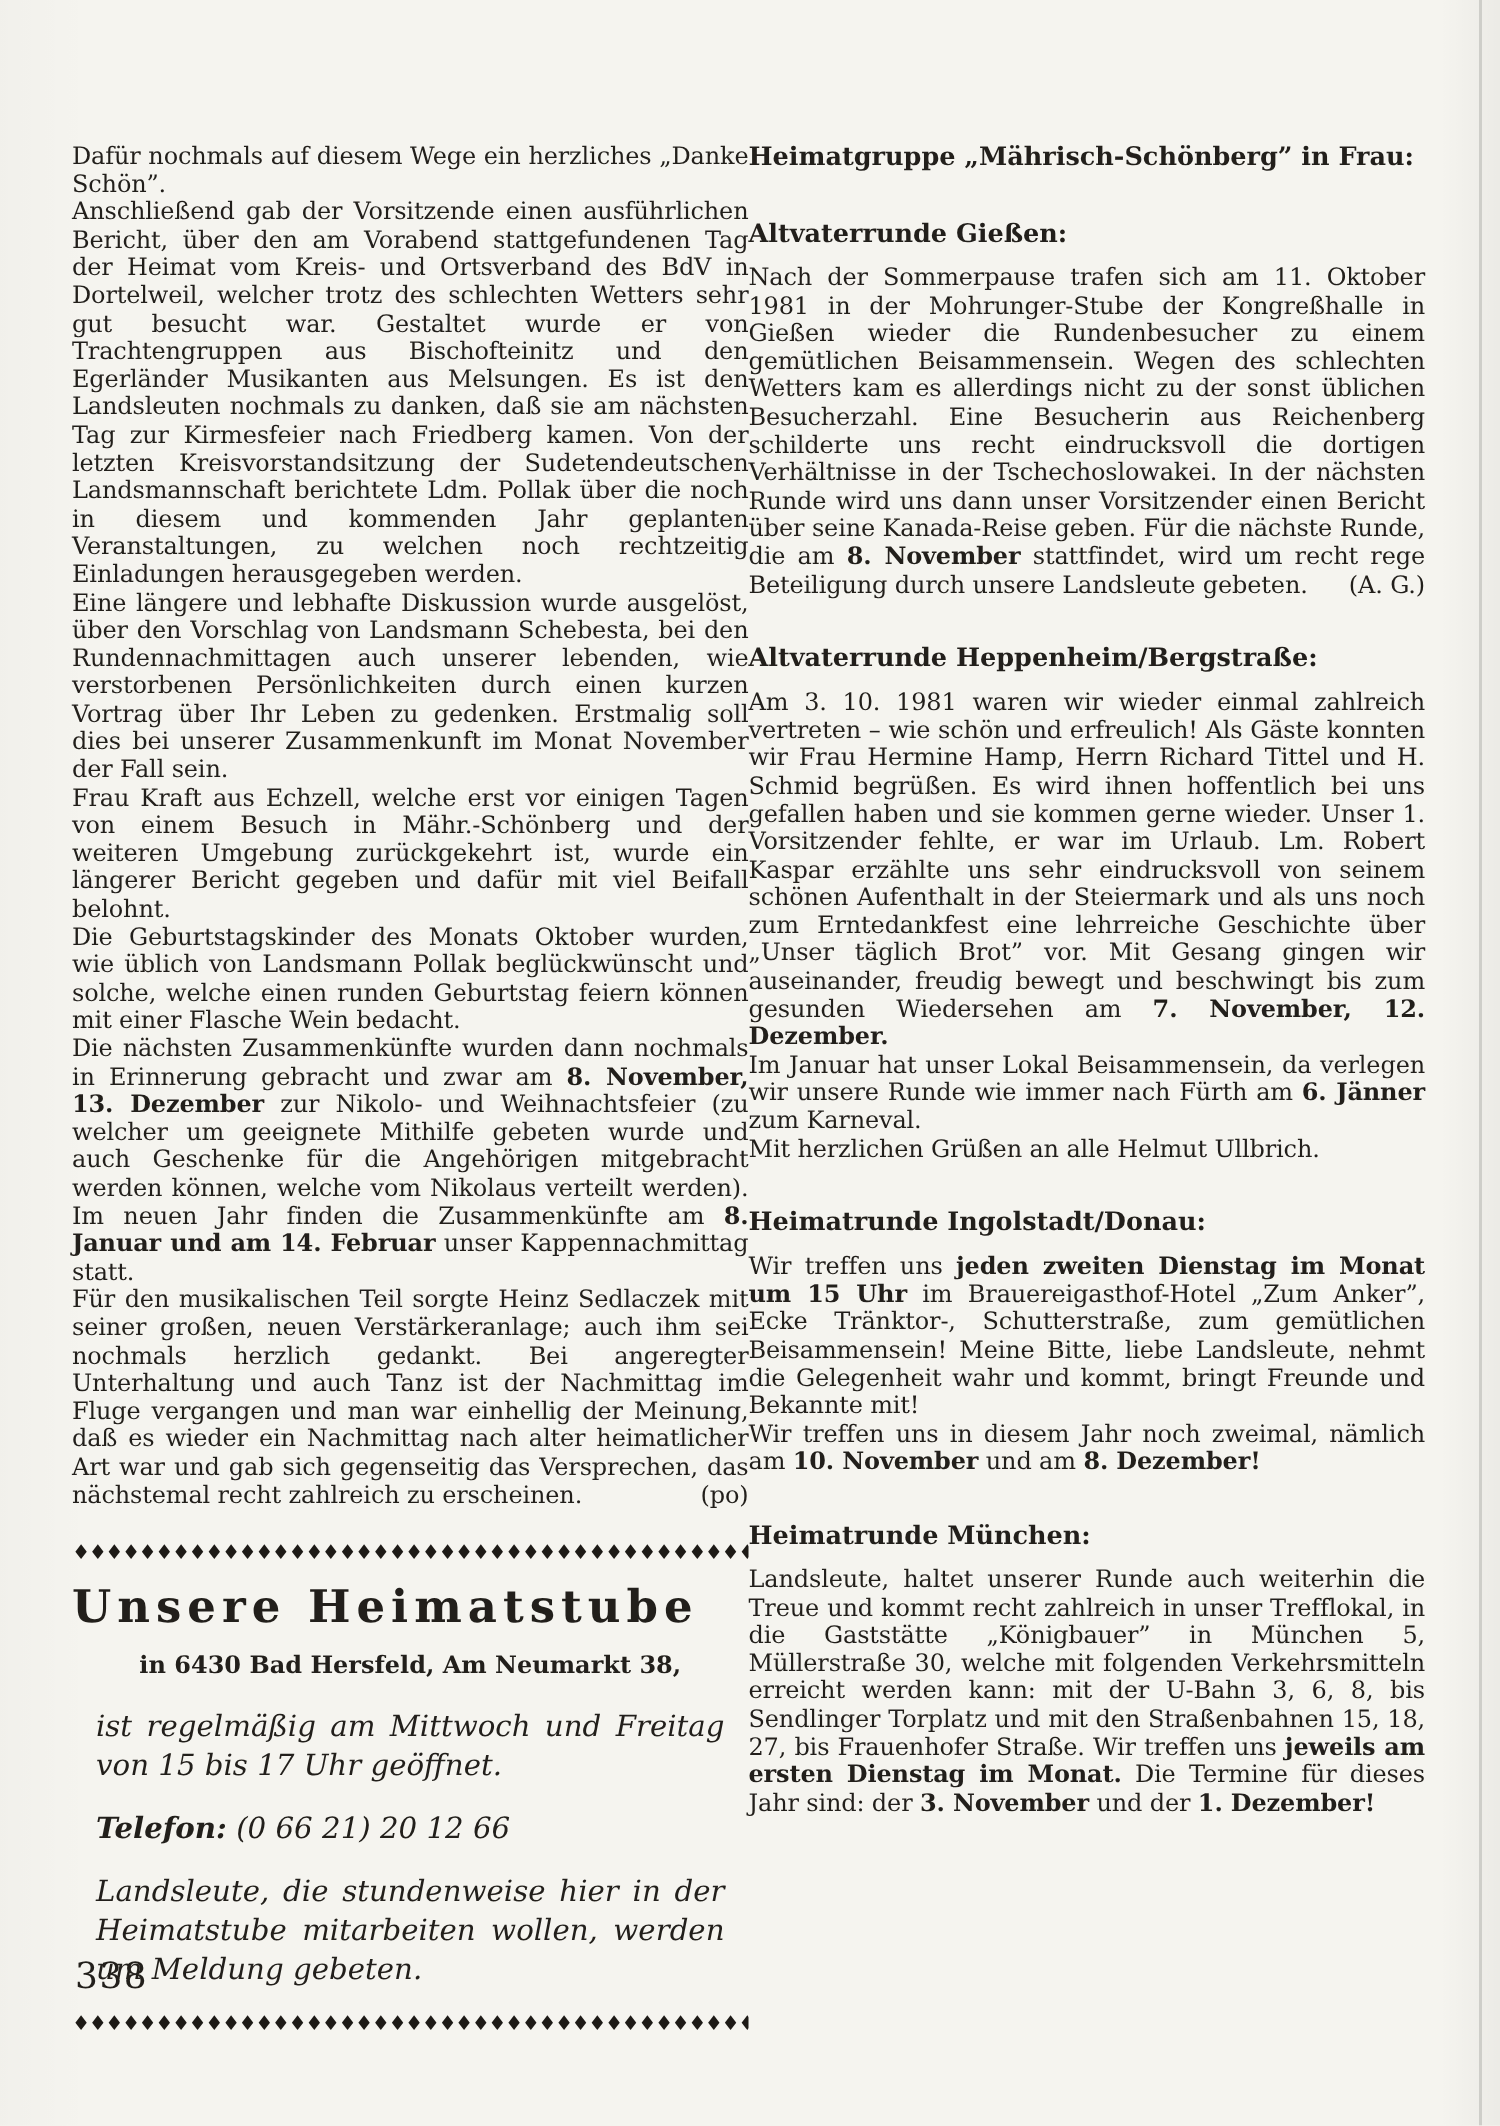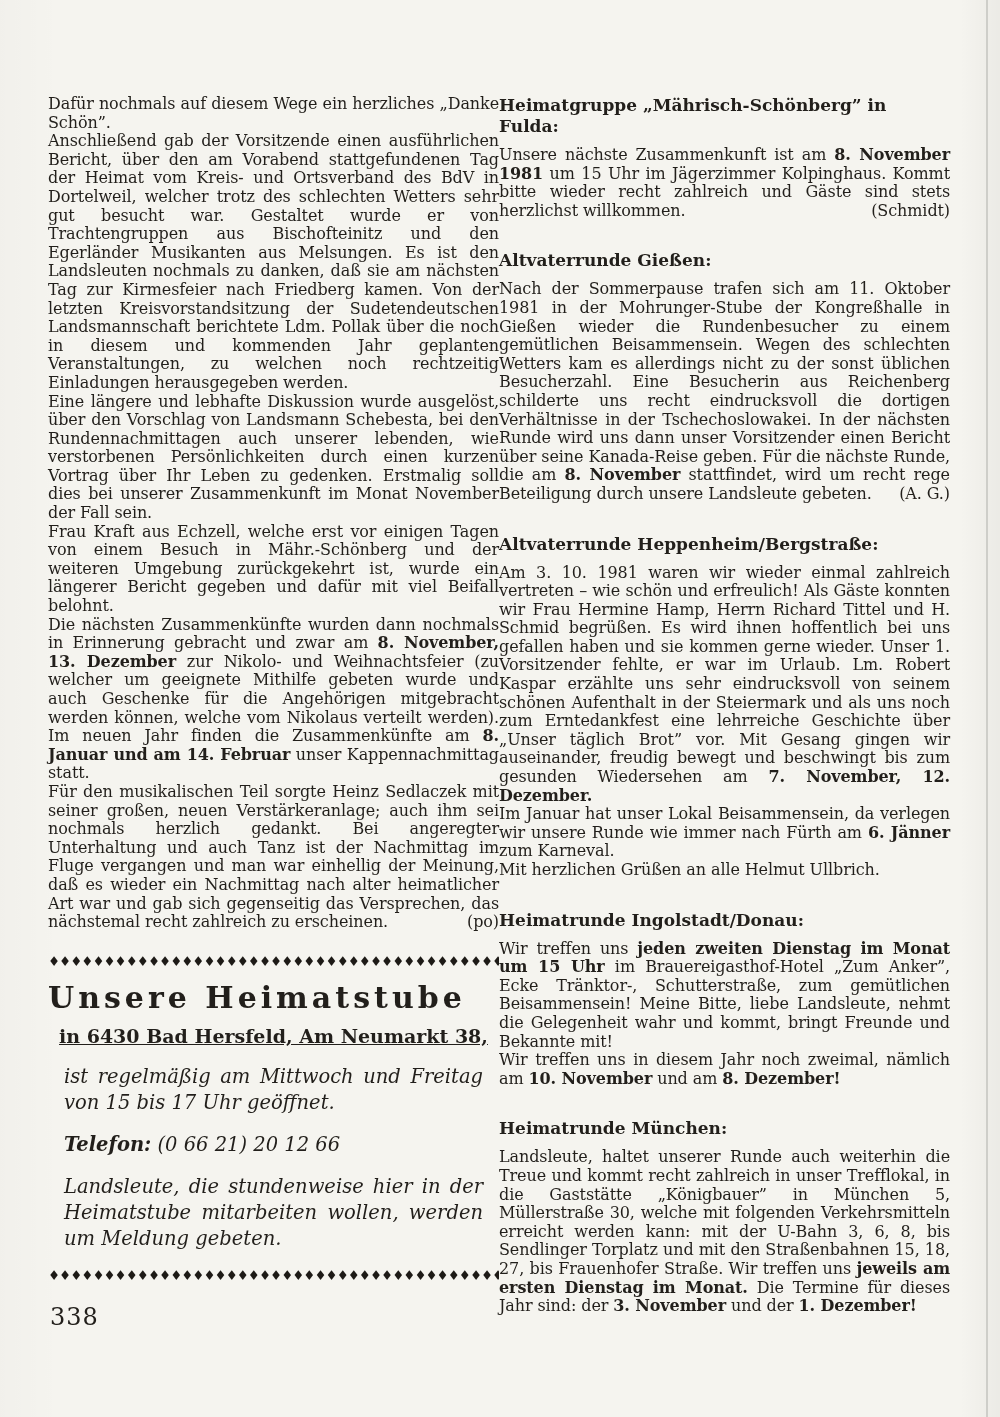--- a/index.html
+++ b/index.html
@@ -56,24 +56,23 @@
     text-align:left;
     font-size:30px;
     line-height:34px;
     font-weight:bold;
     letter-spacing:4px;
     margin:13px 0 9px 0;
   }
   .hs-address{
     text-align:center;
     font-weight:bold;
-    font-size:19px;
+    font-size:16px;
     line-height:24px;
     margin:0 0 5px 0;
-    text-decoration:underline;
   }
   .hs-line{
     margin:16px;
     font-size:19.5px;
     line-height:26px;
     text-align:justify;
     font-style:italic;
   }
   .hs-bottom{margin-top:12px;}
   .page-number{
@@ -88,39 +87,39 @@
 
 <div class="scan-line"></div>
 
 <div class="page">
 
   <div class="col">
     <p class="body"><span>Dafür nochmals auf diesem Wege ein herzliches „Danke Schön”.</span></p>
     <p class="body"><span>Anschließend gab der Vorsitzende einen ausführlichen Bericht, über den am Vorabend stattgefundenen Tag der Heimat vom Kreis- und Ortsverband des BdV in Dortelweil, welcher trotz des schlechten Wetters sehr gut besucht war. Gestaltet wurde er von Trachtengruppen aus Bischofteinitz und den Egerländer Musikanten aus Melsungen. Es ist den Landsleuten nochmals zu danken, daß sie am nächsten Tag zur Kirmesfeier nach Friedberg kamen. Von der letzten Kreisvorstandsitzung der Sudetendeutschen Landsmannschaft berichtete Ldm. Pollak über die noch in diesem und kommenden Jahr geplanten Veranstaltungen, zu welchen noch rechtzeitig Einladungen herausgegeben werden.</span></p>
     <p class="body"><span>Eine längere und lebhafte Diskussion wurde ausgelöst, über den Vorschlag von Landsmann Schebesta, bei den Rundennachmittagen auch unserer lebenden, wie verstorbenen Persönlichkeiten durch einen kurzen Vortrag über Ihr Leben zu gedenken. Erstmalig soll dies bei unserer Zusammenkunft im Monat November der Fall sein.</span></p>
     <p class="body"><span>Frau Kraft aus Echzell, welche erst vor einigen Tagen von einem Besuch in Mähr.-Schönberg und der weiteren Umgebung zurückgekehrt ist, wurde ein längerer Bericht gegeben und dafür mit viel Beifall belohnt.</span></p>
+    <p class="body"><span>Die Geburtstagskinder des Monats Oktober wurden, wie üblich von Landsmann Pollak beglückwünscht und solche, welche einen runden Geburtstag feiern können mit einer Flasche Wein bedacht.</span></p>
     <p class="body"><span>Die nächsten Zusammenkünfte wurden dann nochmals in Erinnerung gebracht und zwar am </span><b>8. November, 13. Dezember</b><span> zur Nikolo- und Weihnachtsfeier (zu welcher um geeignete Mithilfe gebeten wurde und auch Geschenke für die Angehörigen mitgebracht werden können, welche vom Nikolaus verteilt werden). Im neuen Jahr finden die Zusammenkünfte am </span><b>8. Januar und am 14. Februar</b><span> unser Kappennachmittag statt.</span></p>
     <p class="body"><span>Für den musikalischen Teil sorgte Heinz Sedlaczek mit seiner großen, neuen Verstärkeranlage; auch ihm sei nochmals herzlich gedankt. Bei angeregter Unterhaltung und auch Tanz ist der Nachmittag im Fluge vergangen und man war einhellig der Meinung, daß es wieder ein Nachmittag nach alter heimatlicher Art war und gab sich gegenseitig das Versprechen, das nächstemal recht zahlreich zu erscheinen.</span><span class="sig">(po)</span></p>
 
     <div class="heimatstube">
       <div class="diamond-row">♦♦♦♦♦♦♦♦♦♦♦♦♦♦♦♦♦♦♦♦♦♦♦♦♦♦♦♦♦♦♦♦♦♦♦♦♦♦♦♦♦♦♦♦♦♦♦♦♦♦</div>
       <div class="hs-title">Unsere Heimatstube</div>
       <div class="hs-address">in 6430 Bad Hersfeld, Am Neumarkt 38,</div>
       <p class="hs-line"><span>ist regelmäßig am Mittwoch und Freitag von 15 bis 17 Uhr geöffnet.</span></p>
       <p class="hs-line"><b>Telefon:</b><span> (0 66 21) 20 12 66</span></p>
       <p class="hs-line"><span>Landsleute, die stundenweise hier in der Heimatstube mitarbeiten wollen, werden um Meldung gebeten.</span></p>
       <div class="diamond-row hs-bottom">♦♦♦♦♦♦♦♦♦♦♦♦♦♦♦♦♦♦♦♦♦♦♦♦♦♦♦♦♦♦♦♦♦♦♦♦♦♦♦♦♦♦♦♦♦♦♦♦♦♦</div>
     </div>
   </div>
 
   <div class="col">
 
     <div class="section">
-      <h3>Heimatgruppe „Mährisch-Schönberg” in Fulda:</h3>
-      <p class="body"><span>Unsere nächste Zusammenkunft ist am </span><b>8. November 1981</b><span> um 15 Uhr im Jägerzimmer Kolpinghaus. Kommt bitte wieder recht zahlreich und Gäste sind stets herzlichst willkommen.</span><span class="sig">(Schmidt)</span></p>
+      <h3>Heimatgruppe „Mährisch-Schönberg” in Frau:</h3>
     </div>
 
     <div class="section">
       <h3>Altvaterrunde Gießen:</h3>
       <p class="body"><span>Nach der Sommerpause trafen sich am 11. Oktober 1981 in der Mohrunger-Stube der Kongreßhalle in Gießen wieder die Rundenbesucher zu einem gemütlichen Beisammensein. Wegen des schlechten Wetters kam es allerdings nicht zu der sonst üblichen Besucherzahl. Eine Besucherin aus Reichenberg schilderte uns recht eindrucksvoll die dortigen Verhältnisse in der Tschechoslowakei. In der nächsten Runde wird uns dann unser Vorsitzender einen Bericht über seine Kanada-Reise geben. Für die nächste Runde, die am </span><b>8. November</b><span> stattfindet, wird um recht rege Beteiligung durch unsere Landsleute gebeten.</span><span class="sig">(A. G.)</span></p>
     </div>
 
     <div class="section">
       <h3>Altvaterrunde Heppenheim/Bergstraße:</h3>
       <p class="body"><span>Am 3. 10. 1981 waren wir wieder einmal zahlreich vertreten – wie schön und erfreulich! Als Gäste konnten wir Frau Hermine Hamp, Herrn Richard Tittel und H. Schmid begrüßen. Es wird ihnen hoffentlich bei uns gefallen haben und sie kommen gerne wieder. Unser 1. Vorsitzender fehlte, er war im Urlaub. Lm. Robert Kaspar erzählte uns sehr eindrucksvoll von seinem schönen Aufenthalt in der Steiermark und als uns noch zum Erntedankfest eine lehrreiche Geschichte über „Unser täglich Brot” vor. Mit Gesang gingen wir auseinander, freudig bewegt und beschwingt bis zum gesunden Wiedersehen am </span><b>7. November, 12. Dezember.</b></p>

